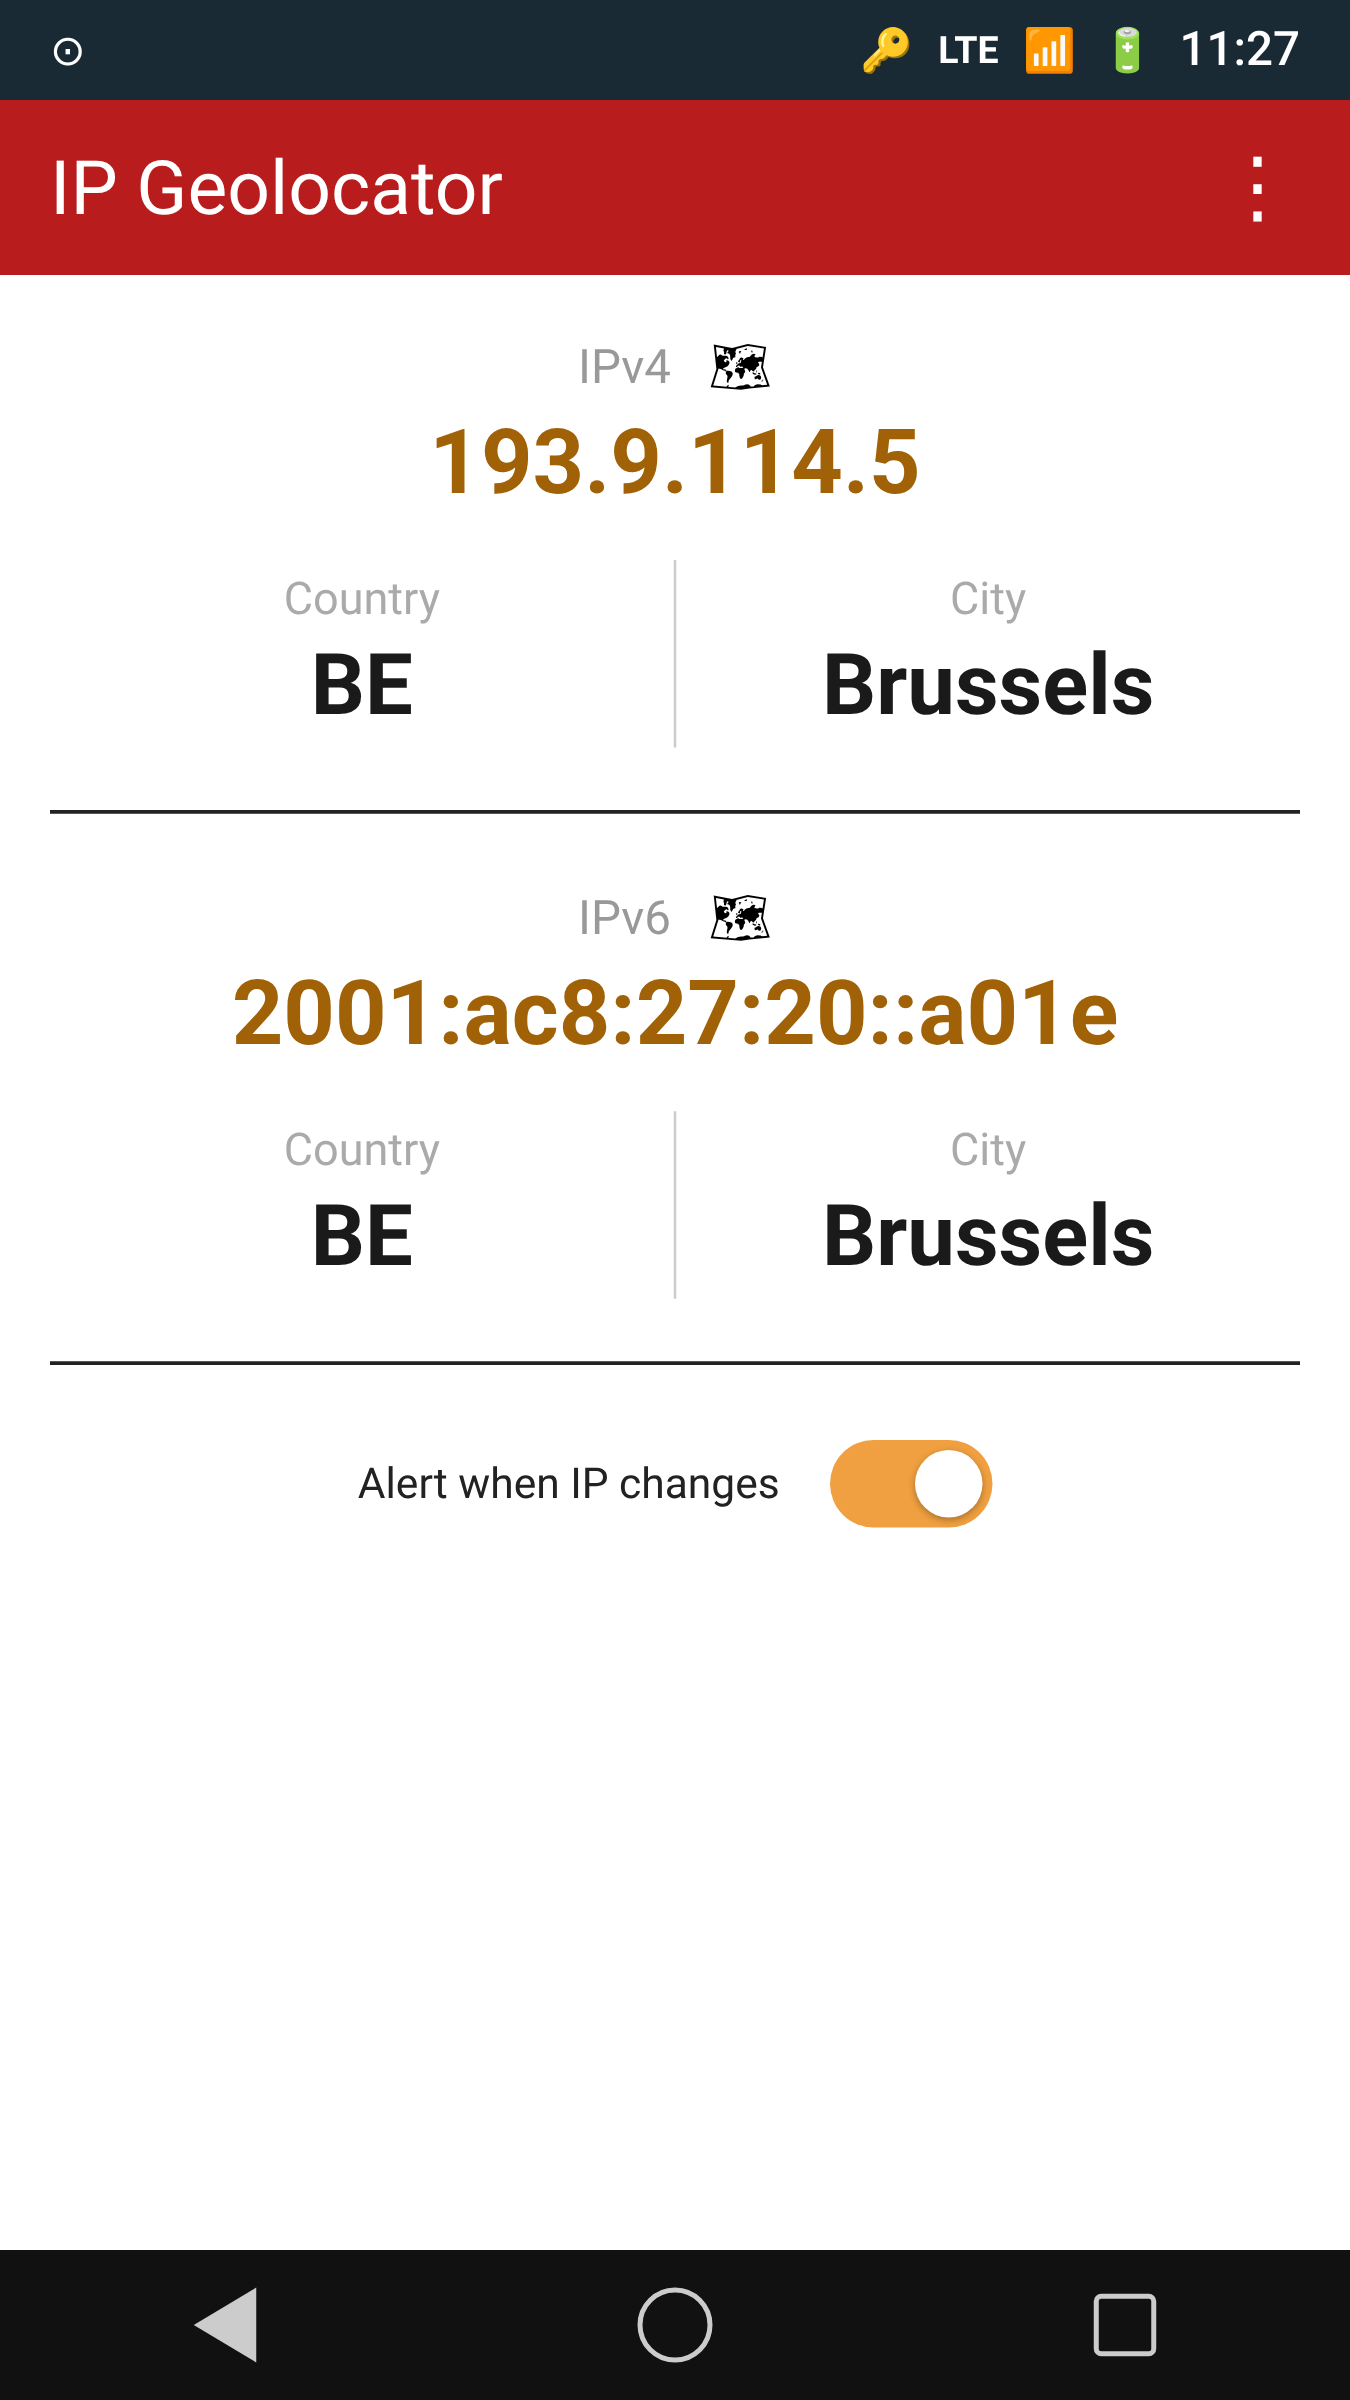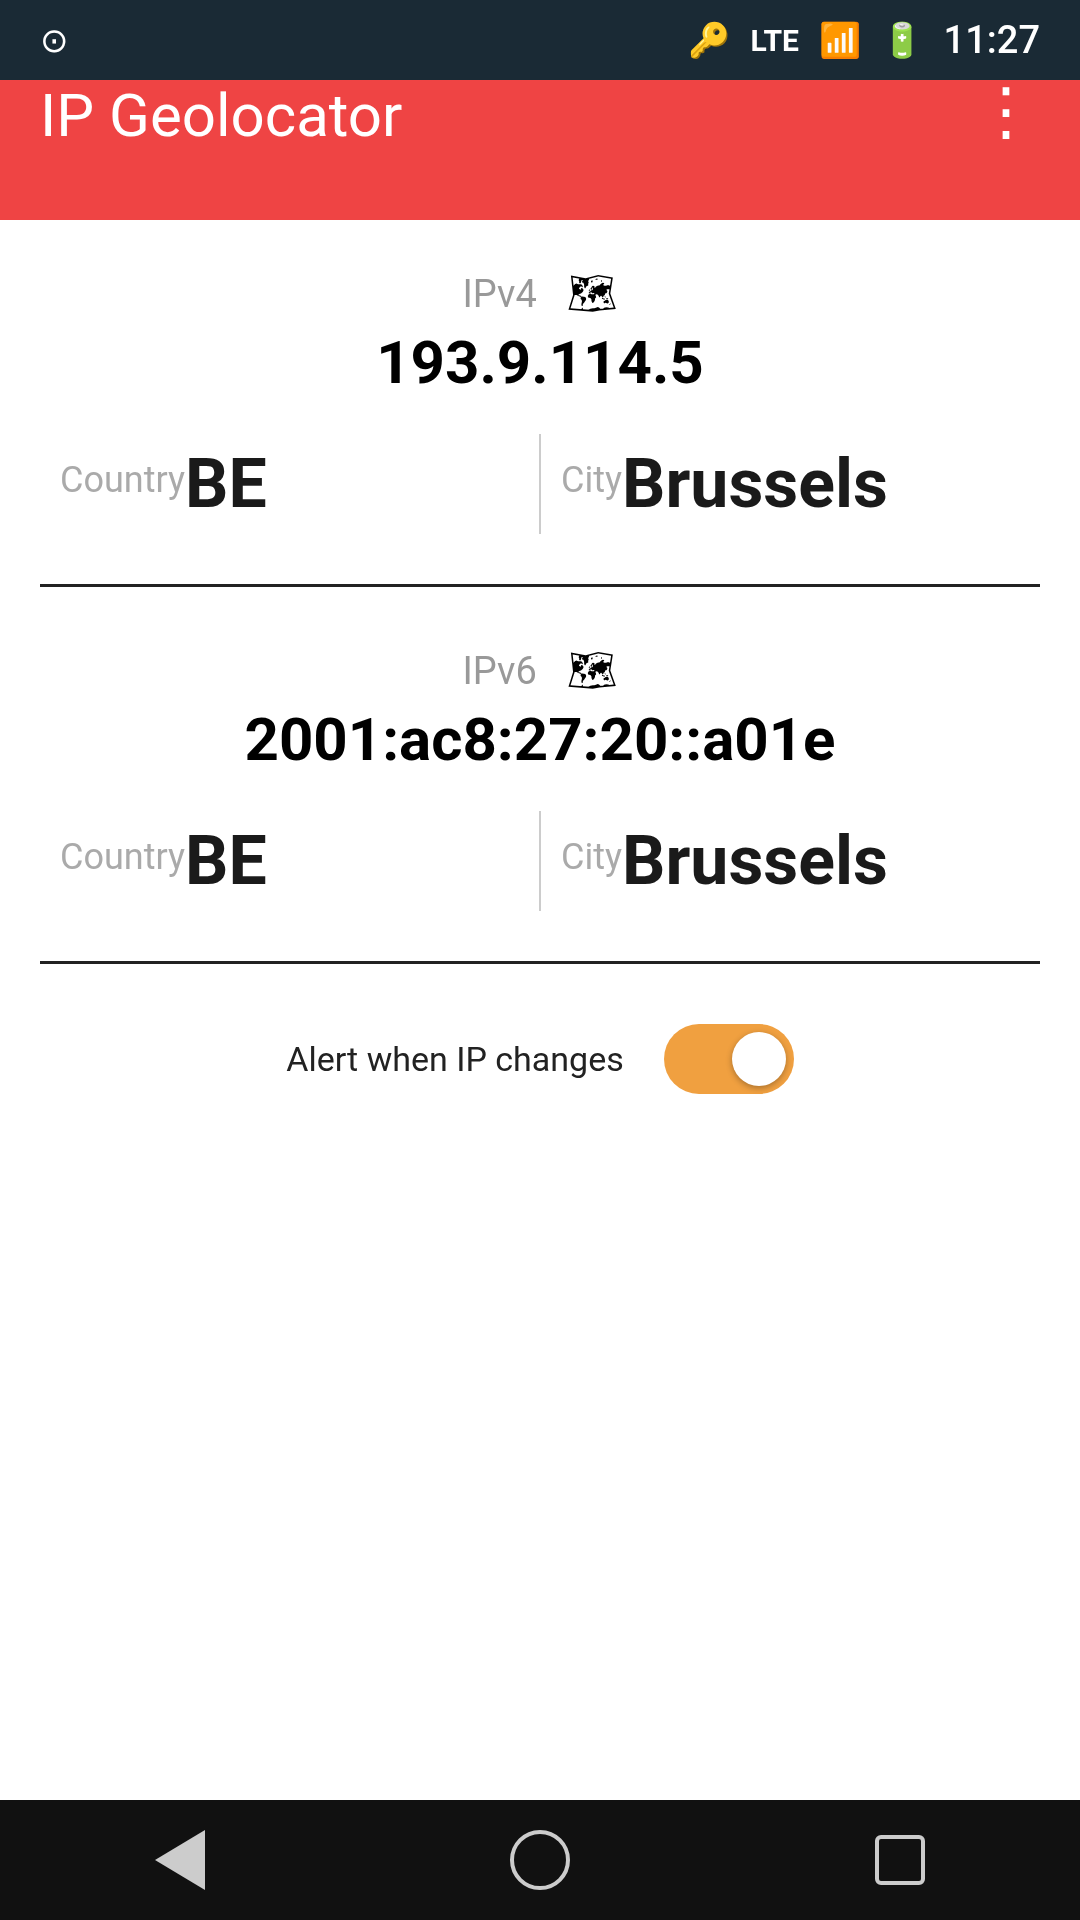--- a/index.html
+++ b/index.html
@@ -38,22 +38,23 @@
       font-weight: 500;
     }
     .status-battery {
       color: #fff;
       font-size: 34px;
     }
 
     
     .app-bar {
       height: 140px;
-      background: #ef4444;
-      display: flex;
+      background: #b91c1c;
+      display: flex;
+      align-items: center;
       padding: 0 40px;
     }
     .app-title {
       color: #fff;
       font-size: 60px;
       font-weight: 400;
       flex: 1;
     }
     .menu-btn {
       color: #fff;
@@ -90,37 +91,37 @@
       color: #999;
       font-size: 38px;
       font-weight: 400;
     }
 
     .map-icon {
       font-size: 40px;
     }
 
     .ip-address {
-      color: #000000;
-      font-size: 60px;
+      color: #a16207;
+      font-size: 72px;
       font-weight: 700;
       margin-bottom: 36px;
       text-align: center;
     }
 
     .geo-row {
       display: flex;
       width: 100%;
       justify-content: center;
     }
 
     .geo-col {
       flex: 1;
       display: flex;
-      flex-direction: row;
+      flex-direction: column;
       align-items: center;
       padding: 10px 20px;
     }
 
     .geo-col:first-child {
       border-right: 2px solid #ccc;
     }
 
     .geo-label {
       color: #aaa;

